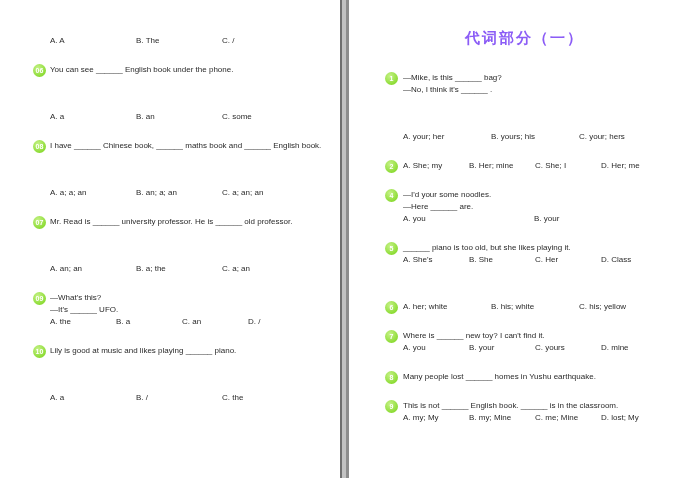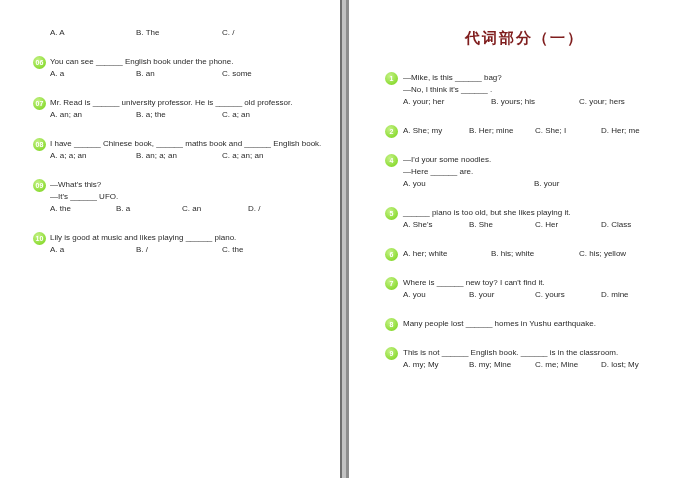--- a/index.html
+++ b/index.html
@@ -16,35 +16,35 @@
   }
   .wm{
     position:absolute;z-index:0;font-size:25px;color:#c9c9c9;opacity:.85;
     white-space:nowrap;transform:rotate(-27deg);transform-origin:0 50%;
     letter-spacing:1px;pointer-events:none;
   }
   .content{position:relative;z-index:1;}
   #pageL .content{margin:27px 0 0 50px;}
   #pageR .content{margin:30px 14px 0 54px;}
   .title{
-    font-size:15px;font-weight:bold;color:#7f1d1d;text-align:center;
+    font-size:15px;font-weight:bold;color:#8b5cf6;text-align:center;
     line-height:16px;margin:0 0 26px -40px;letter-spacing:2px;
   }
   .q{position:relative;margin-bottom:17px;font-size:8px;line-height:12px;color:#2a2a2a;}
   .line{white-space:nowrap;}
   .badge{
     position:absolute;top:0;width:13px;height:13px;border-radius:50%;
     background:radial-gradient(circle at 38% 32%, #c6f288, #8bdb33 72%);
     color:#ffffff;font-size:7px;font-weight:bold;
     display:flex;align-items:center;justify-content:center;
   }
   #pageL .badge{left:-17px;}
   #pageR .badge{left:-18px;}
   .opts{display:grid;}
-  .opts3{grid-template-columns:86px 86px auto;}
+  .opts3{grid-template-columns:86px 86px auto;margin-top:35px;}
   #pageR .opts3{grid-template-columns:88px 88px auto;}
   .opts4{grid-template-columns:66px 66px 66px auto;}
   .opts2{grid-template-columns:131px auto;}
   .option{white-space:nowrap;}
 </style>
 </head>
 <body>
 
 <span class="wm" style="left:76px;top:6px">轩媛爸 XuanYuanBa.com</span>
 <span class="wm" style="left:33px;top:154px">轩媛爸 XuanYuanBa.com</span>
@@ -65,35 +65,35 @@
       <div class="q">
         <span class="badge">06</span>
         <div class="line">You can see ______ English book under the phone.</div>
         <div class="opts opts3">
           <span class="option">A.  a</span>
           <span class="option">B.  an</span>
           <span class="option">C.  some</span>
         </div>
       </div>
       <div class="q">
+        <span class="badge">08</span>
+        <div class="line">I have ______ Chinese book, ______ maths book and ______ English book.</div>
+        <div class="opts opts3">
+          <span class="option">A.  a; a; an</span>
+          <span class="option">B.  an; a; an</span>
+          <span class="option">C.  a; an; an</span>
+        </div>
+      </div>
+      <div class="q">
         <span class="badge">07</span>
         <div class="line">Mr. Read is ______ university professor. He is ______ old professor.</div>
         <div class="opts opts3">
           <span class="option">A.  an; an</span>
           <span class="option">B.  a; the</span>
           <span class="option">C.  a; an</span>
-        </div>
-      </div>
-      <div class="q">
-        <span class="badge">08</span>
-        <div class="line">I have ______ Chinese book, ______ maths book and ______ English book.</div>
-        <div class="opts opts3">
-          <span class="option">A.  a; a; an</span>
-          <span class="option">B.  an; a; an</span>
-          <span class="option">C.  a; an; an</span>
         </div>
       </div>
       <div class="q">
         <span class="badge">09</span>
         <div class="line">—What's this?</div>
         <div class="line">—It's ______ UFO.</div>
         <div class="opts opts4">
           <span class="option">A.  the</span>
           <span class="option">B.  a</span>
           <span class="option">C.  an</span>

